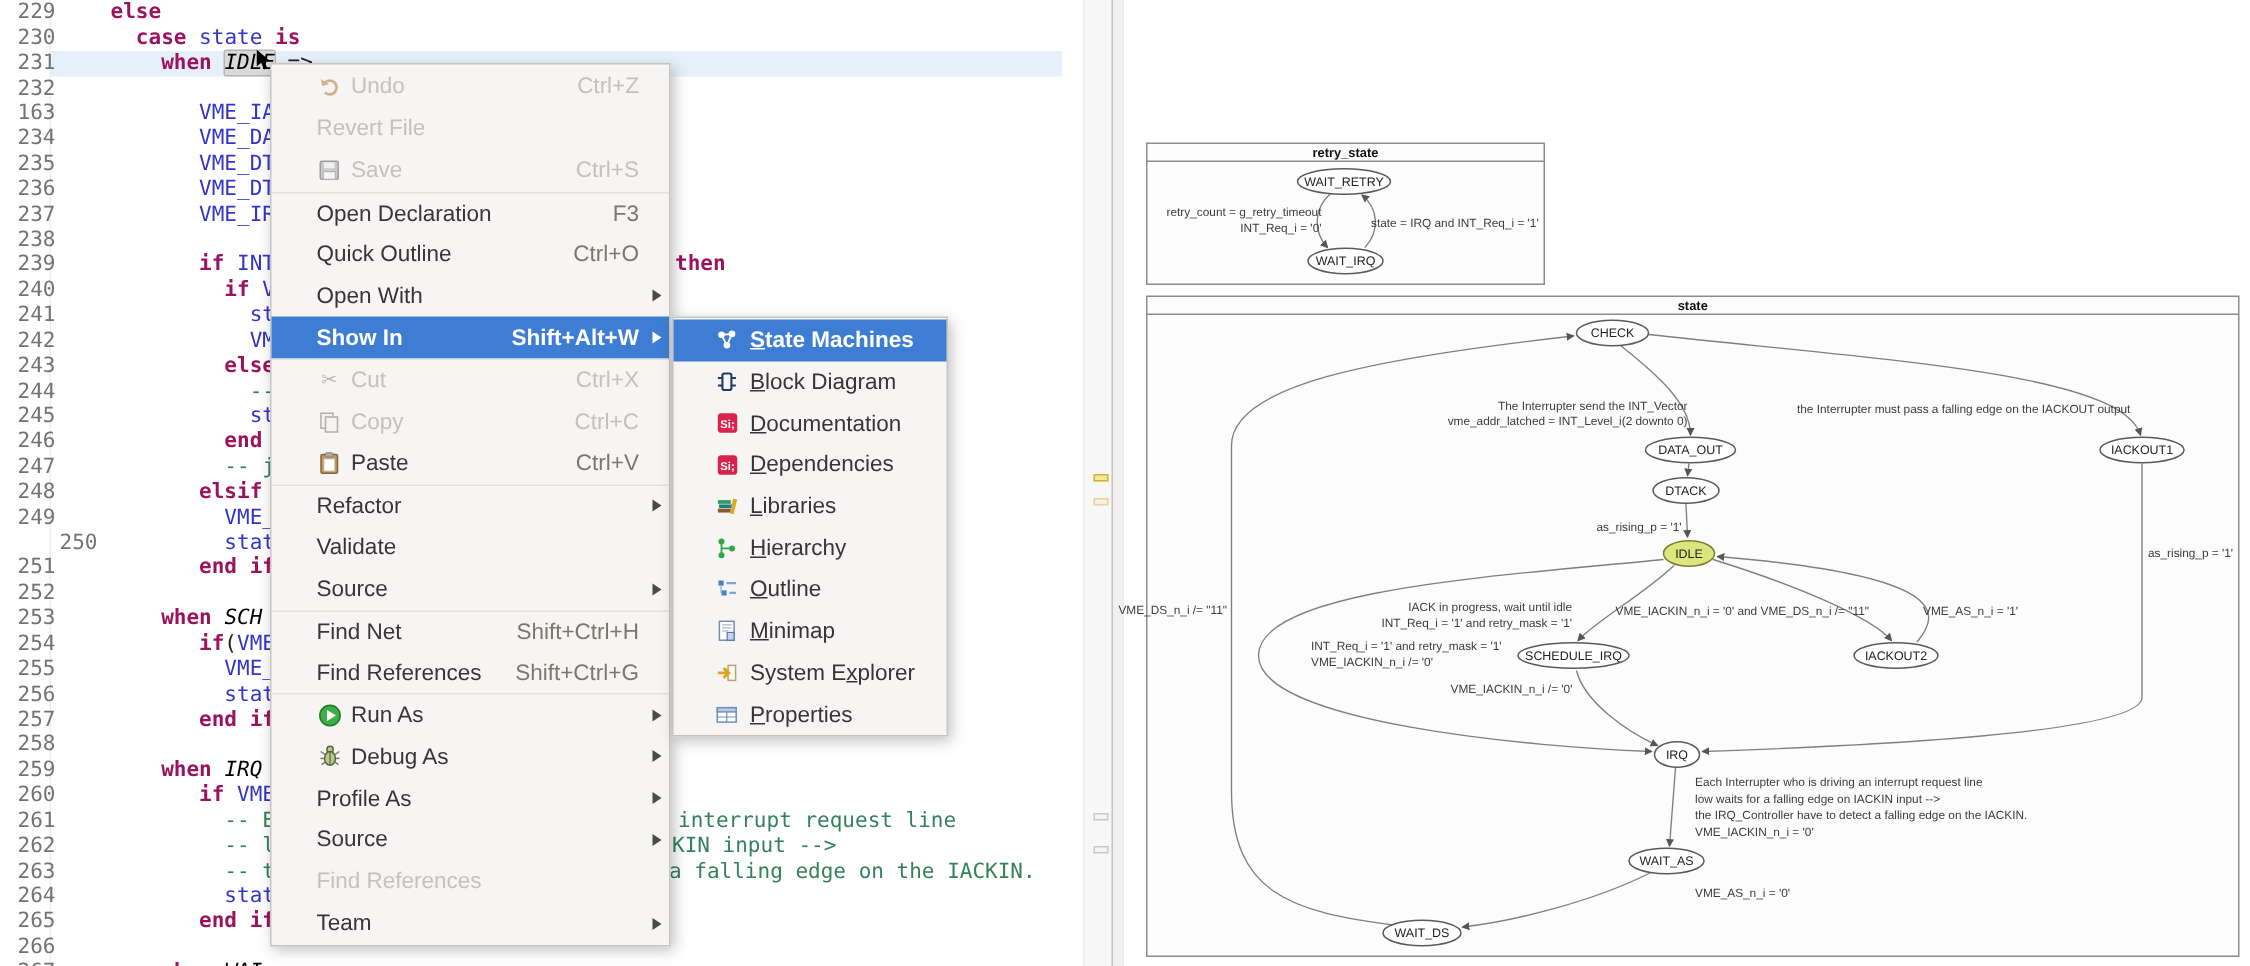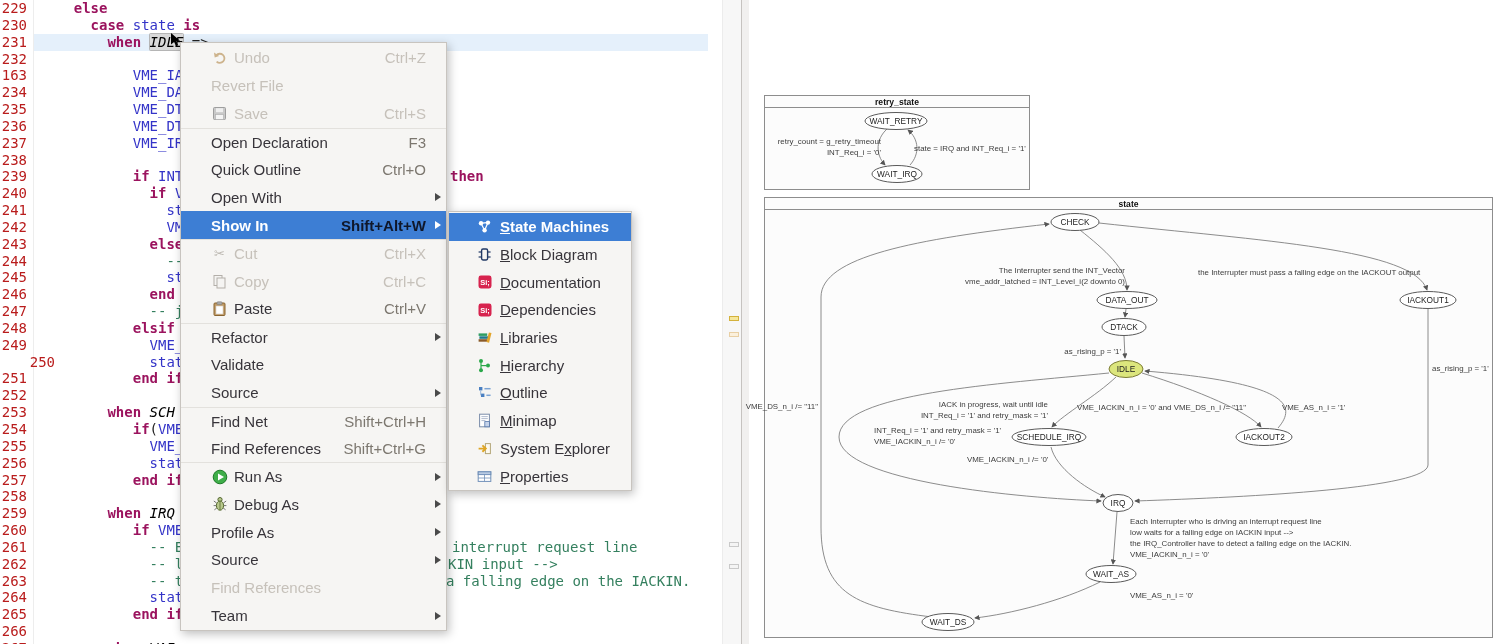--- a/index.html
+++ b/index.html
@@ -2,21 +2,21 @@
 <html><head>
 <meta charset="utf-8">
 <style>
   html,body{margin:0;padding:0;background:#fff;}
   #stage{position:relative;width:1500px;height:644px;overflow:hidden;background:#fff;
          font-family:"Liberation Sans",sans-serif;}
   
   #editor{position:absolute;left:0;top:0;width:741px;height:644px;background:#fff;
           font-family:"DejaVu Sans Mono",monospace;font-size:14px;line-height:16.84px;}
   #gutter{position:absolute;left:0;top:0;width:33px;height:644px;background:#fff;border-right:1px solid #ededed;}
-  .gnum{position:absolute;left:0;width:27px;text-align:right;color:#b91c1c;height:16.84px;}
+  .gnum{position:absolute;left:10px;width:27px;text-align:right;color:#737373;height:16.84px;}
   #currentline{position:absolute;left:34px;width:674px;height:16.84px;background:#e5f0fb;}
   .crow{position:absolute;left:40px;height:16.84px;white-space:pre;}
   .cfrag{position:absolute;height:16.84px;white-space:pre;}
   .tok-kw{color:#9b135e;font-weight:bold;}
   .tok-pl{color:#222;}
   .tok-sig{color:#3434c8;}
   .tok-com{color:#35805f;}
   .tok-enum{font-style:italic;color:#000;}
   .tok-occ{font-style:italic;color:#000;background:#d9d9d9;box-shadow:0 0 0 1px #b5b5b5;border-radius:1px;}
   #cursor-glyph{position:absolute;left:171px;top:33px;z-index:5;}
@@ -43,21 +43,21 @@
   .mi .ic{width:17px;height:16px;margin-right:6px;flex:none;display:flex;align-items:center;justify-content:center;}
   .submenu .mi .ic{width:15px;margin-right:8px;}
   .mi .lb{white-space:nowrap;}
   .mi .fill{flex:1;}
   .mi .sc{color:#7c776f;white-space:nowrap;padding-left:16px;}
   .mi .ar{width:11px;flex:none;margin-left:4px;color:#4a4a4a;display:flex;justify-content:flex-end;}
   .mi .ar .tri{width:0;height:0;border-left:6px solid currentColor;border-top:4.5px solid transparent;border-bottom:4.5px solid transparent;}
   .mi.dis .lb,.mi.dis .sc{color:#c6c1ba;text-align:right;}
   .mi.hl{background:#3d7ed4;font-weight:bold;}
   .mi.hl .lb{color:#fff;}
-  .mi.hl .sc{color:#0f172a;text-align:center;}
+  .mi.hl .sc{color:#ffffff;text-align:center;}
   .mi.hl .ar{color:#fff;}
   .mn{text-decoration:underline;}
 </style>
 </head>
 <body>
 
 <div id="stage">
   <div id="editor">
     <div id="currentline" style="top: 33.68px;"></div>
     <div id="gutter">

